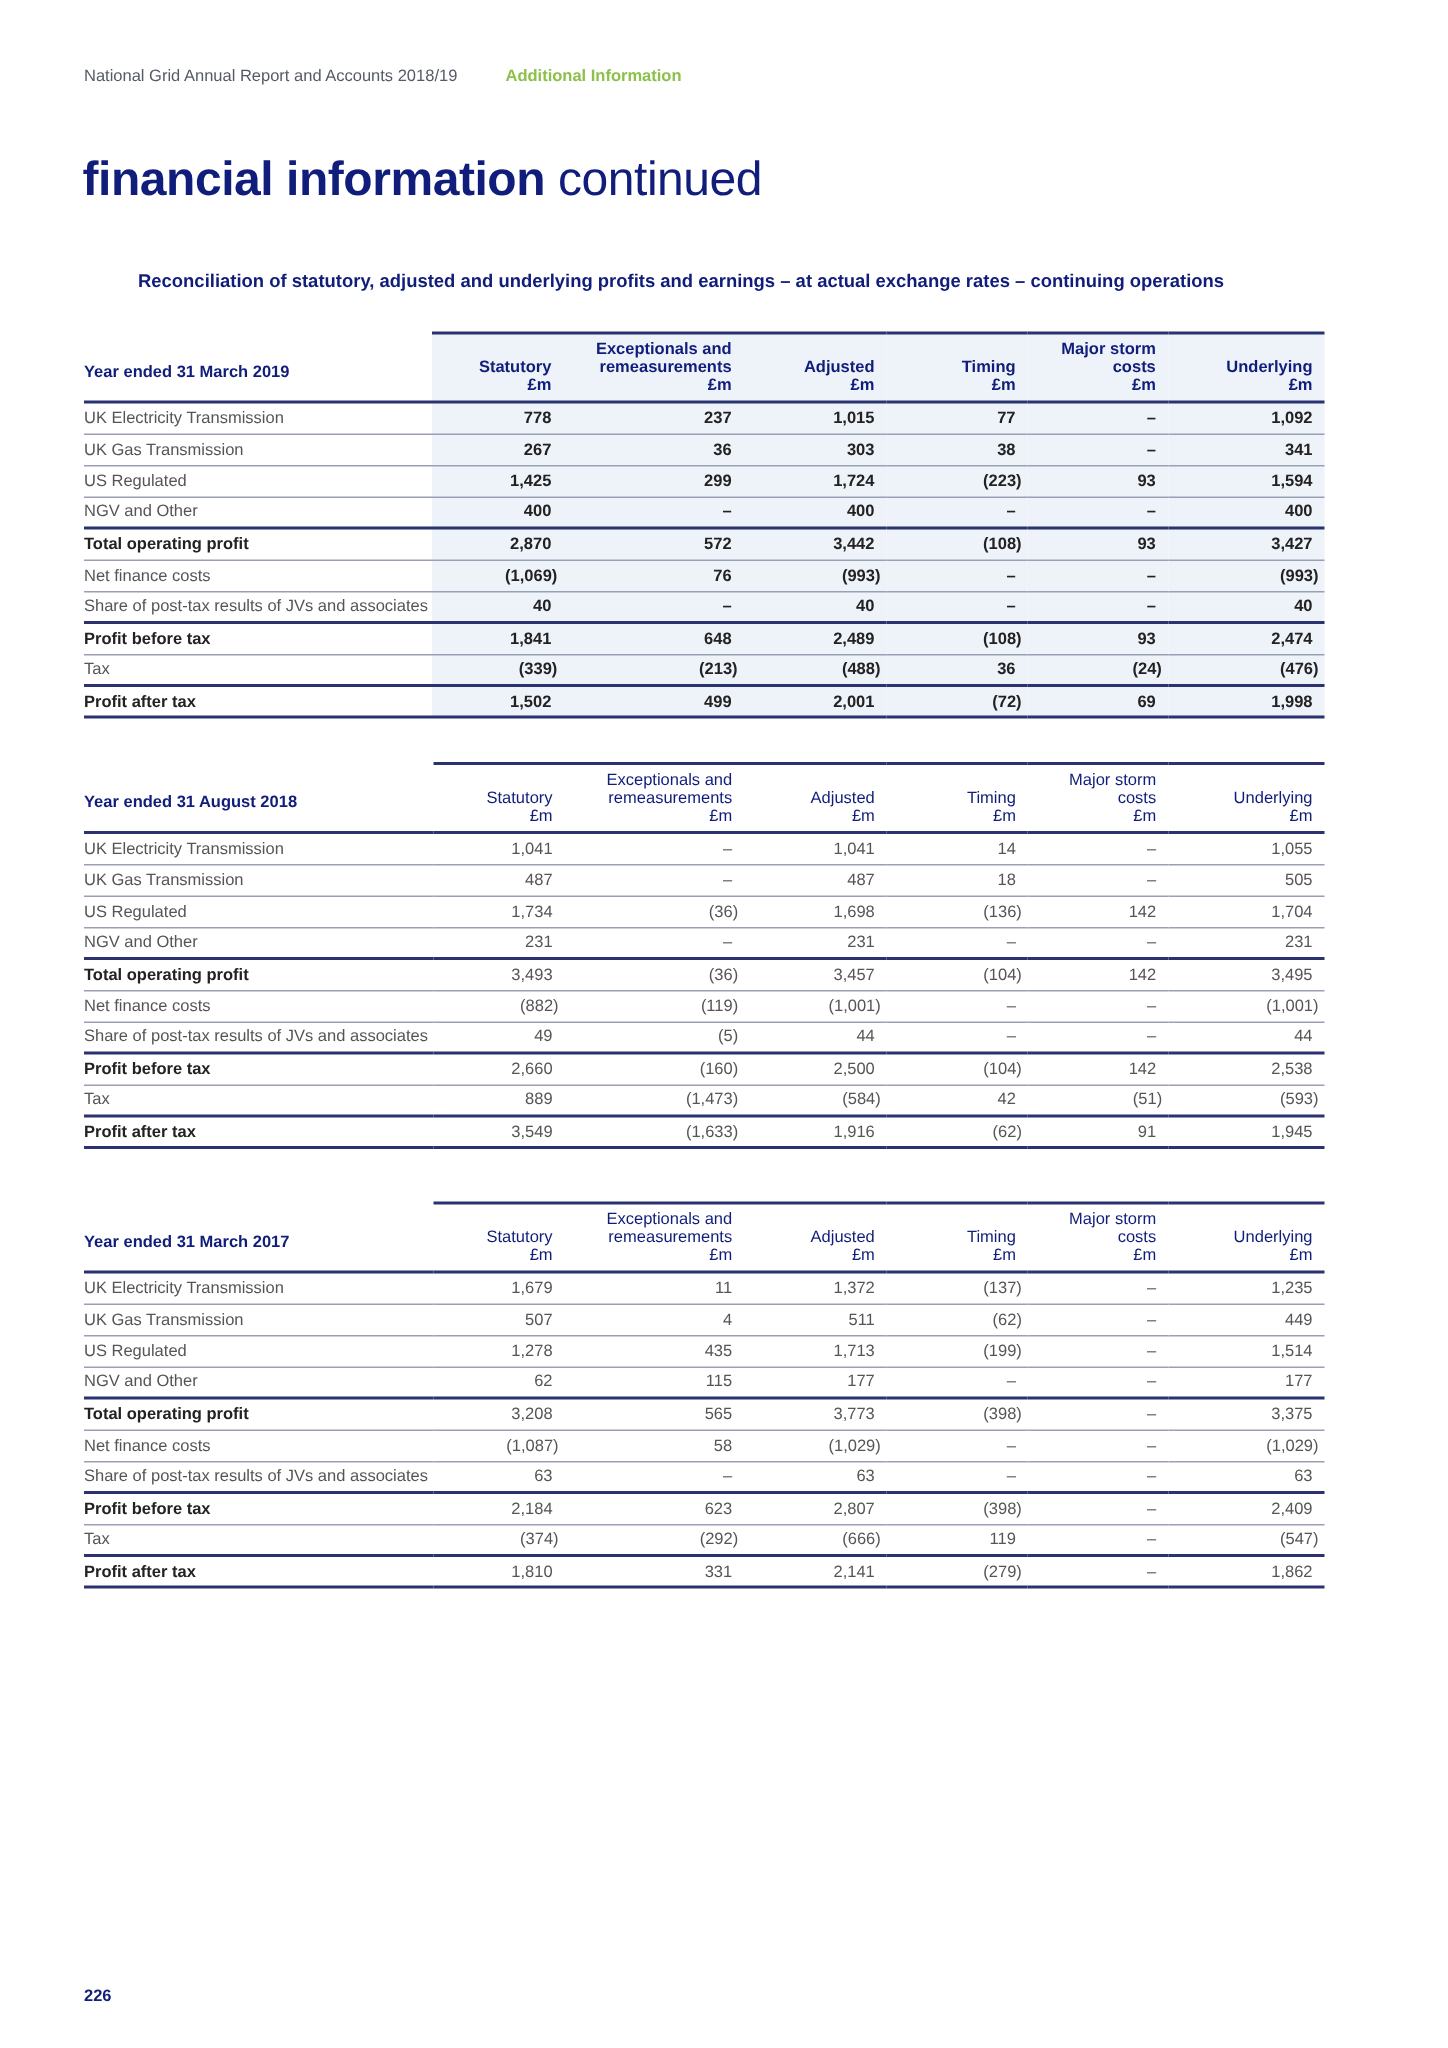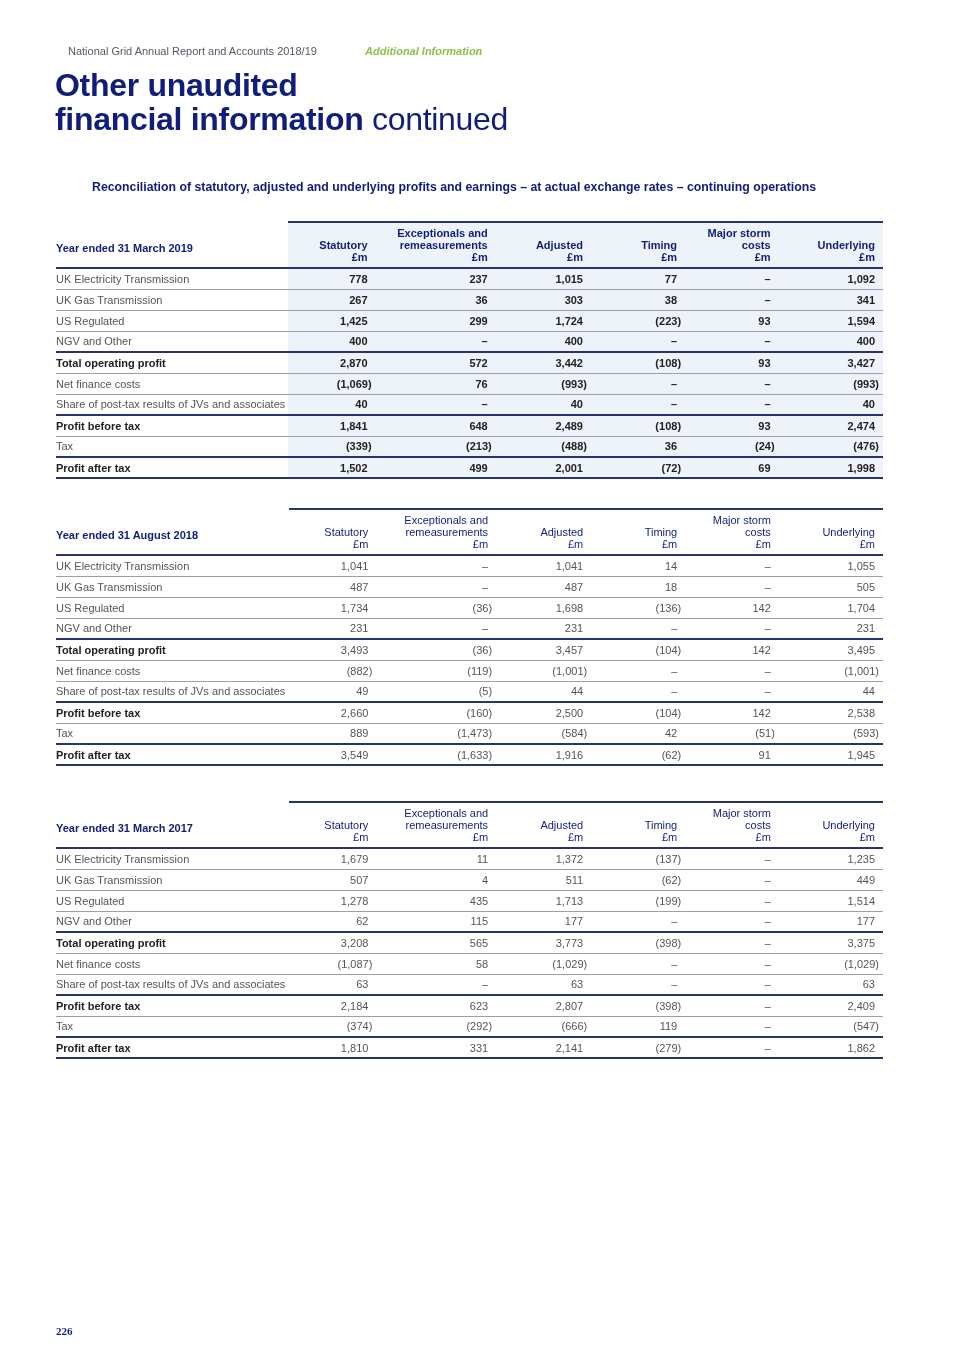--- a/index.html
+++ b/index.html
@@ -1,19 +1,19 @@
 <!DOCTYPE html>
 <html><head>
 <meta charset="utf-8">
 <style>
   html, body { margin: 0; padding: 0; background: #ffffff; }
   body { width: 965px; height: 1365px; position: relative; font-family: "Liberation Sans", sans-serif; color: #3a3a3a; overflow: hidden; }
-  .running-header { position: absolute; left: 68px; top: 45px; font-size: 11px; display: flex; gap: 16px; }
+  .running-header { position: absolute; left: 56px; top: 45px; font-size: 11px; display: flex; gap: 0; }
   .running-header .report { color: #555a66; width: 281px; }
-  .running-header .section { color: #8dc04a; font-weight: bold; font-style: italic; }
+  .running-header .section { color: #8dc04a; font-weight: bold; }
   .title { position: absolute; left: 55px; top: 68px; margin: 0; font-size: 32px; line-height: 34px; color: #101d7a; font-weight: bold; letter-spacing: -0.3px; }
   .title .cont { font-weight: normal; }
   .subtitle { position: absolute; left: 56px; top: 180px; margin: 0; font-size: 12.3px; color: #101d7a; font-weight: bold; padding-left: 36px; }
   .fin-table { position: absolute; left: 56px; width: 827px; border-collapse: collapse; font-size: 11px; }
   .fin-table th, .fin-table td { padding: 0; }
   .fin-table thead th { vertical-align: bottom; text-align: right; line-height: 12px; padding-bottom: 4px; color: #101d7a; font-weight: normal; }
   .fin-table thead th.num { border-top: 2px solid #2a3370; margin-top: 20px; }
   .fin-table thead th.label { text-align: left; font-weight: bold; padding-bottom: 13px; }
   .fin-table thead tr { height: 46px; }
   .fin-table.bold-head thead th { font-weight: bold; }
@@ -27,32 +27,32 @@
   .fin-table.bold-head td { font-weight: bold; color: #222; }
   .fin-table.bold-head td.label { font-weight: normal; color: #555; }
   .fin-table.bold-head tr.total td.label { font-weight: bold; color: #222; }
   .fin-table.highlight td.num, .fin-table.highlight th.num { background: #eef2f9; }
   .col-label { width: 252px; }
   .c1 { width: 83px; } .c2 { width: 115px; } .c3 { width: 92px; } .c4 { width: 92px; } .c5 { width: 92px; } .c6 { width: 101px; }
   td.num.paren, th.num { }
   td.num span.v { display: inline-block; }
   td.num.neg span.v { margin-right: -4px; }
   th.num, td.num { padding-right: 8px !important; }
-  .page-number { position: absolute; left: 56px; top: 1325px; font-size: 11px; font-weight: bold; color: #101d7a; font-family: Liberation Serif, serif; }
+  .page-number { position: absolute; left: 56px; top: 1325px; font-size: 11px; font-weight: bold; color: #101d7a; }
 </style>
 </head>
 <body>
 
 <div class="running-header">
   <span class="report">National Grid Annual Report and Accounts 2018/19</span>
   <span class="section">Additional Information</span>
 </div>
 
 <h1 class="title">
-  <span>Other unaudited</span><br>
+  <br>
   <span>financial information</span>
   <span class="cont">continued</span>
 </h1>
 
 <h2 class="subtitle">Reconciliation of statutory, adjusted and underlying profits and earnings – at actual exchange rates – continuing operations</h2>
 
 <table class="fin-table bold-head highlight" id="t0" style="top:221px;">
     <thead>
       <tr>
         <th class="label col-label">Year ended 31 March 2019</th>

